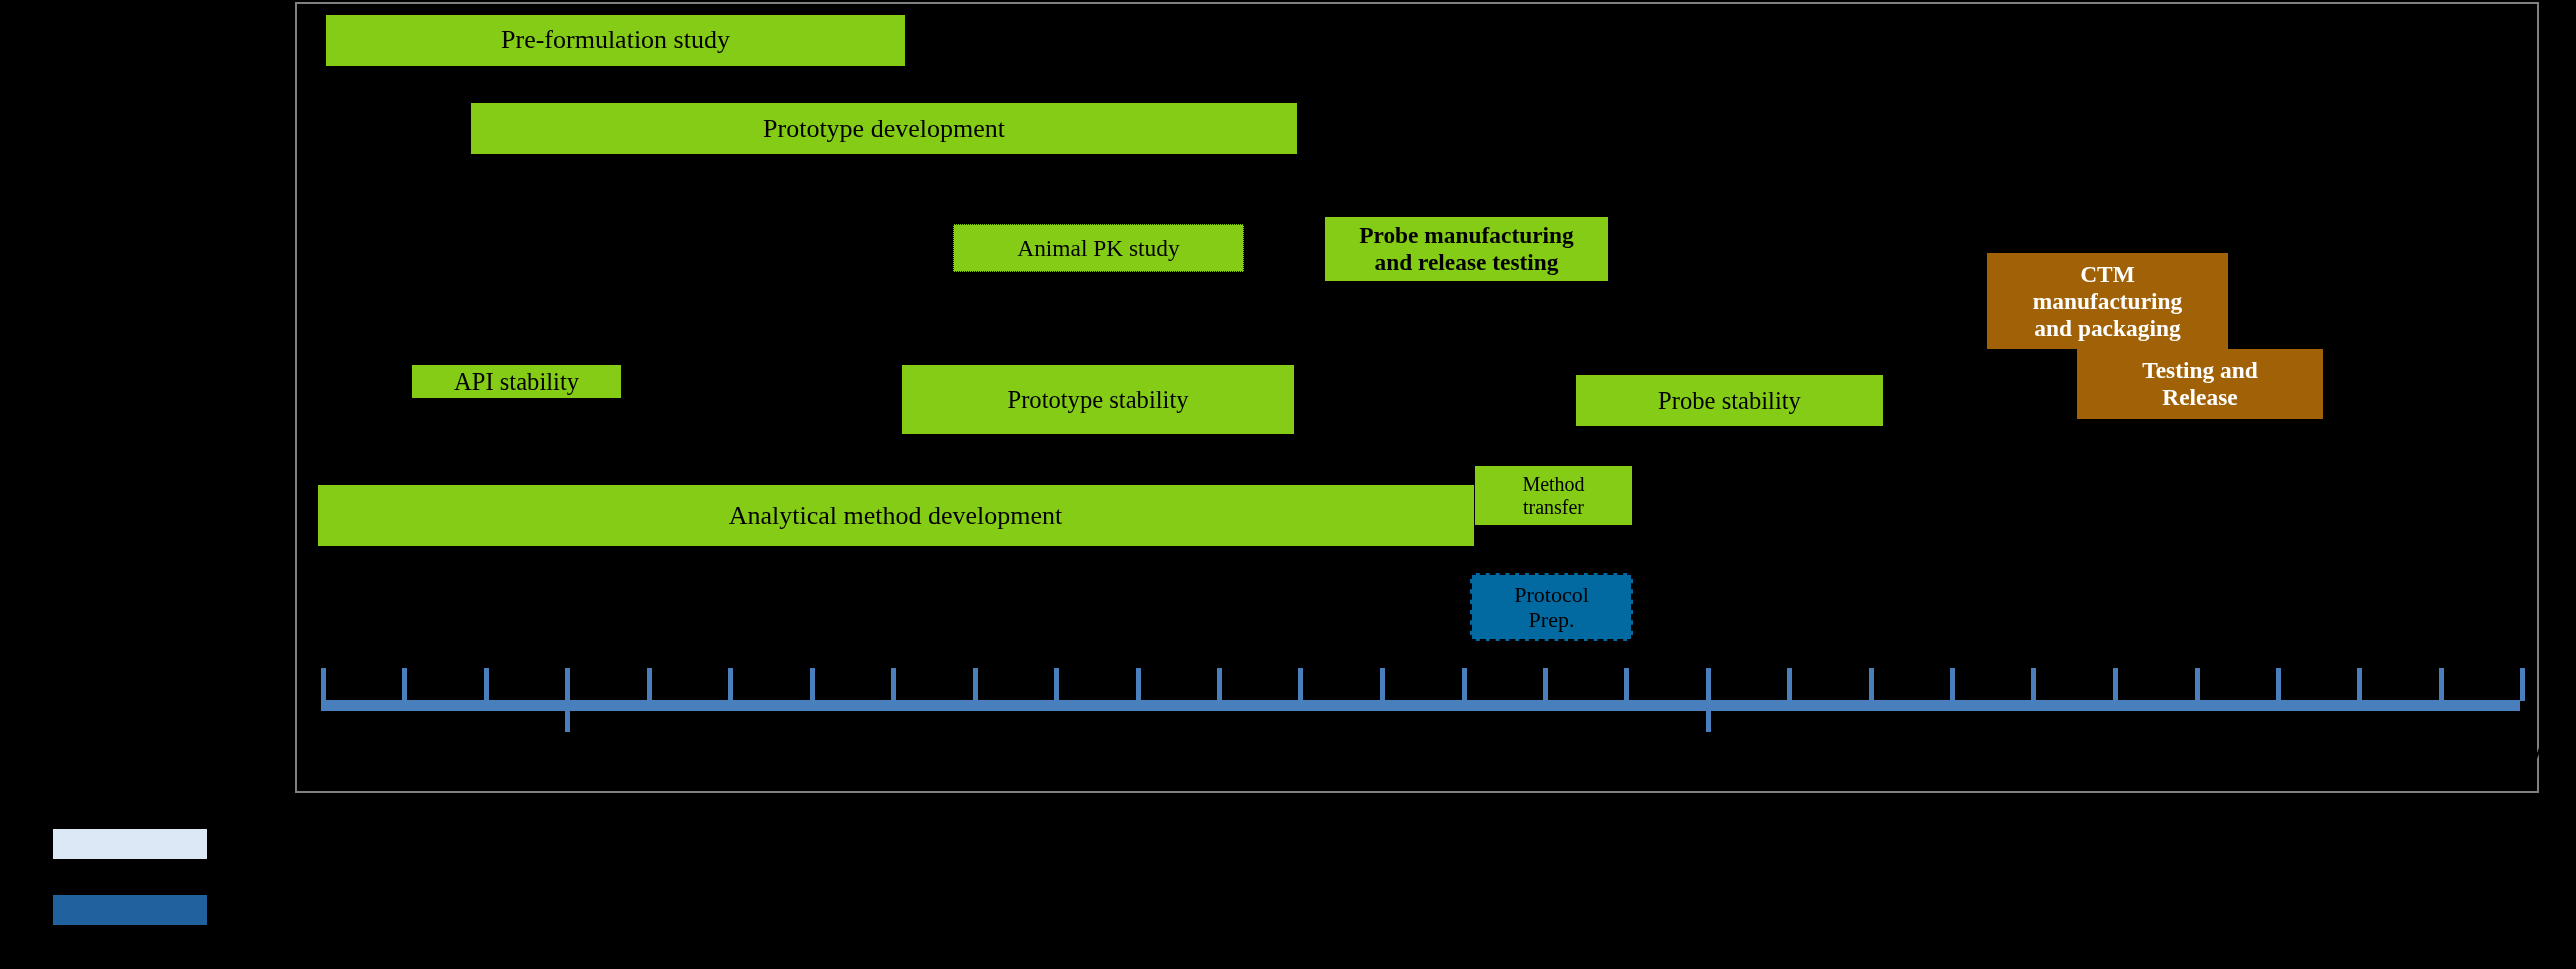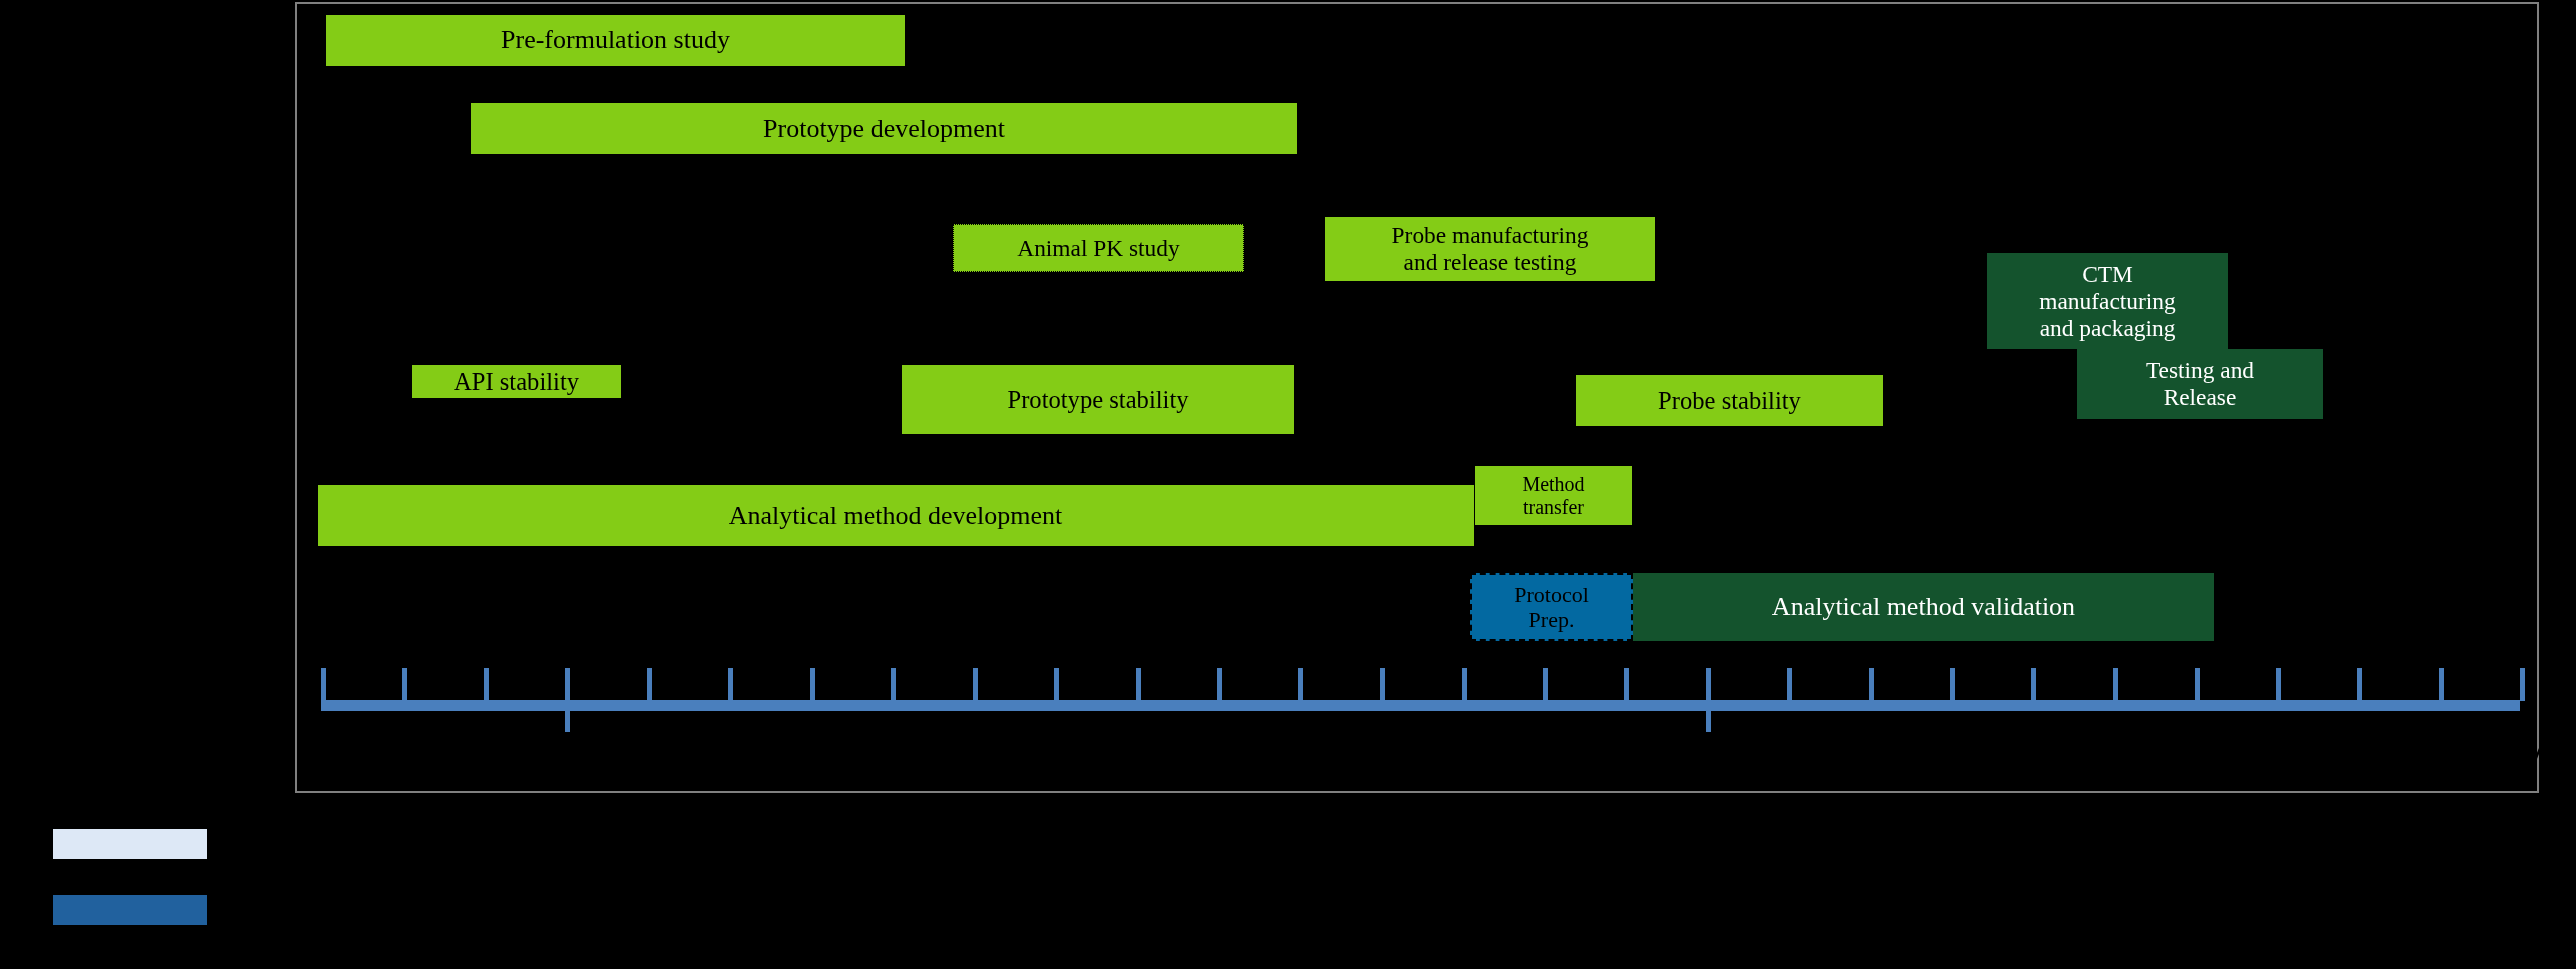--- a/index.html
+++ b/index.html
@@ -37,22 +37,23 @@
     justify-content: center;
     text-align: center;
     line-height: 1.16;
     white-space: pre-line;
   }
   .bar.light {
     background: #84cc16;
     color: #000000;
   }
   .bar.dark {
-    background: #14532d;
+    background: #a16207;
     color: #ffffff;
+    font-weight: bold;
   }
   .bar.white {
     background: #0369a1;
     color: #000000;
   }
   .bar.dotted {
     border: 1.8px dotted #000000;
   }
   .bar.dashed {
     border: 2.3px dashed #000000;
@@ -132,21 +133,21 @@
   </div>
 
   <div class="bar light" style="left:174px; top:99px; width:826px; height:51px; font-size:26px;">
     <span>Prototype development</span>
   </div>
 
   <div class="bar light dotted" style="left:656px; top:220px; width:291px; height:48px; font-size:23.4px;">
     <span>Animal PK study</span>
   </div>
 
-  <div class="bar light" style="left:1028px; top:213px; width:330px; height:64px; font-size:23.4px;">
+  <div class="bar light" style="left:1028px; top:213px; width:283px; height:64px; font-size:23.4px;font-weight:bold;">
     <span>Probe manufacturing
 and release testing</span>
   </div>
 
   <div class="bar dark" style="left:1690px; top:249px; width:241px; height:96px; font-size:23.4px;">
     <span>CTM
 manufacturing
 and packaging</span>
   </div>
 
@@ -174,23 +175,20 @@
   <div class="bar light solidline" style="left:1177px; top:461px; width:159px; height:61px; font-size:20px;">
     <span>Method
 transfer</span>
   </div>
 
   <div class="bar white dashed" style="left:1173px; top:569px; width:163px; height:68px; font-size:22px;">
     <span>Protocol
 Prep.</span>
   </div>
 
-  <div class="bar dark" style="left:1336px; top:569px; width:581px; height:68px; font-size:26px;">
-    <span>Analytical method validation</span>
-  </div>
 
 </div>
 
 <div id="timeline-axis">
     <div class="tick up" style="left: 0px;"></div>
     <div class="tick up" style="left: 81px;"></div>
     <div class="tick up" style="left: 163px;"></div>
     <div class="tick down" style="left: 244px;"></div>
     <div class="tick up" style="left: 326px;"></div>
     <div class="tick up" style="left: 407px;"></div>

